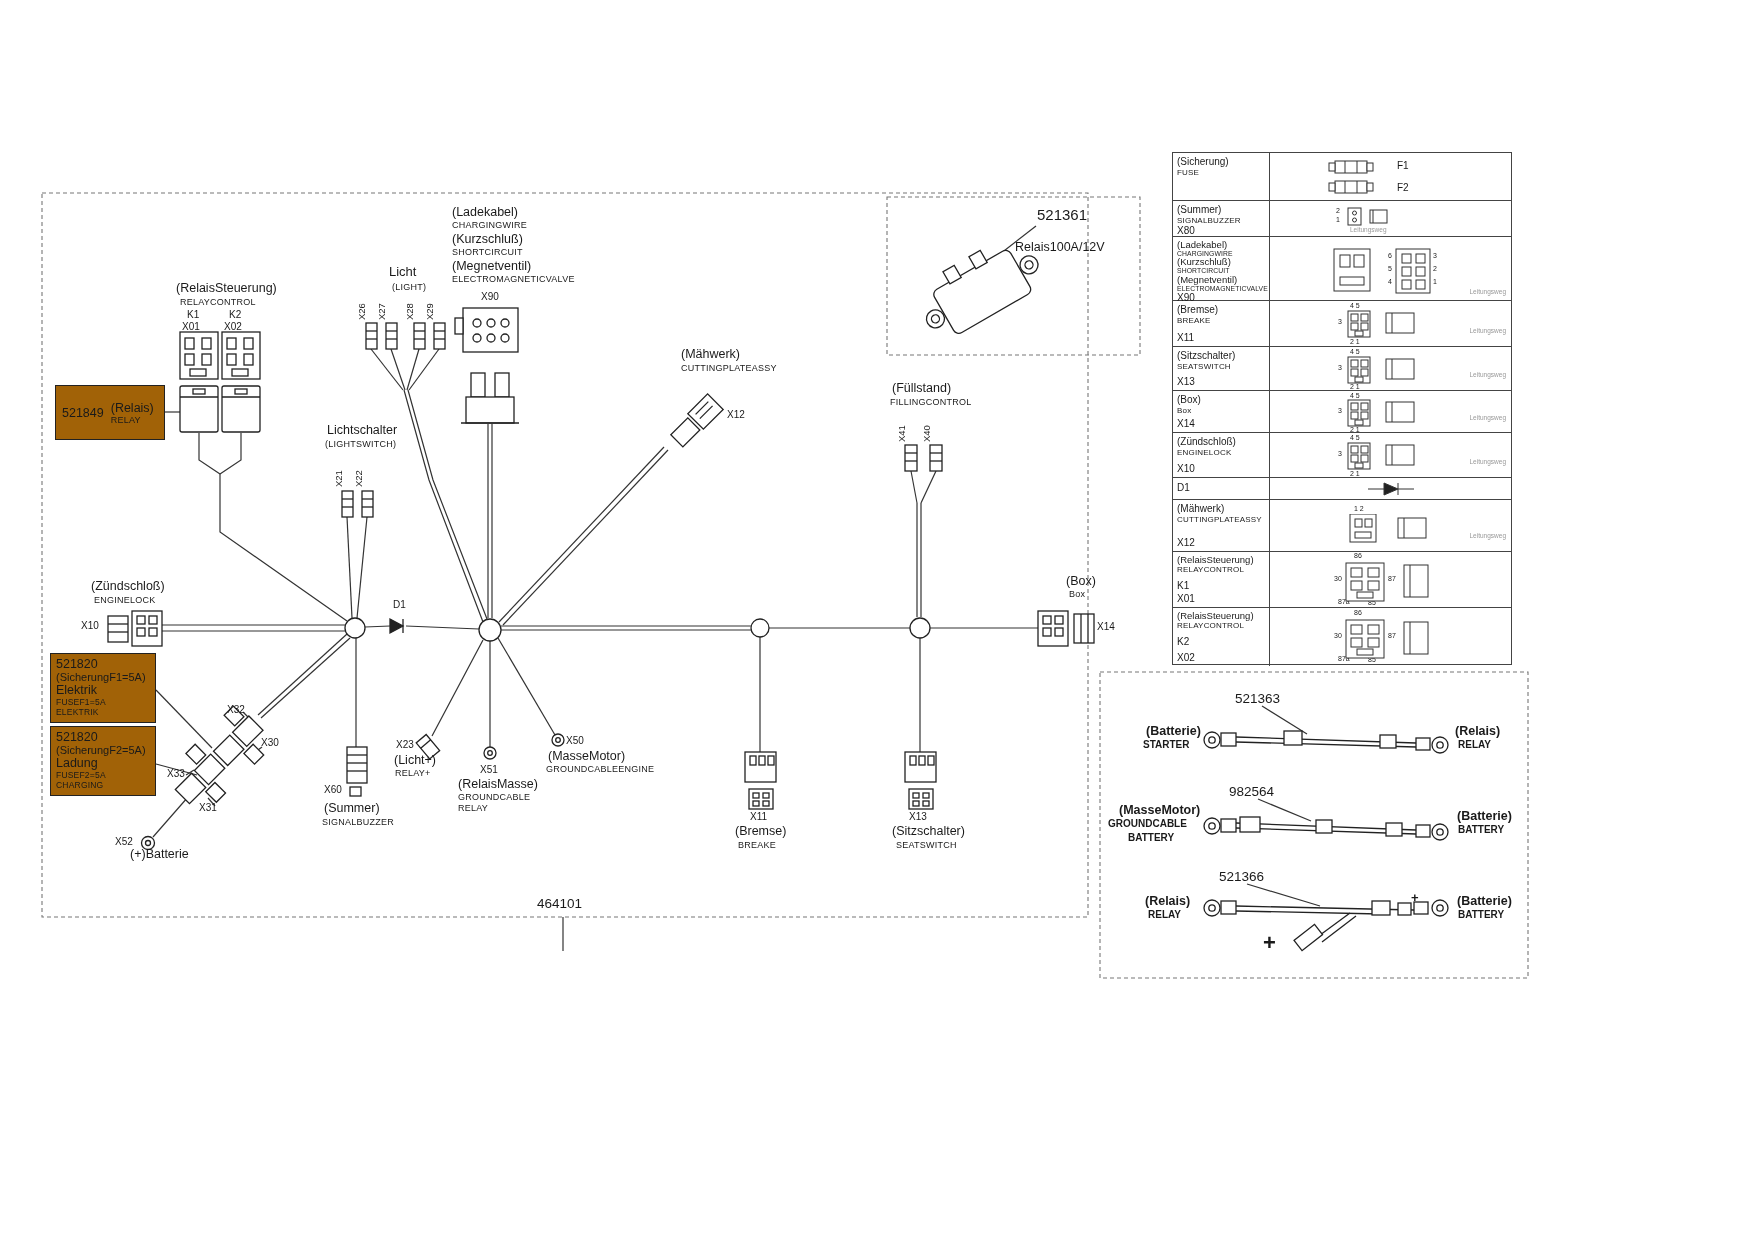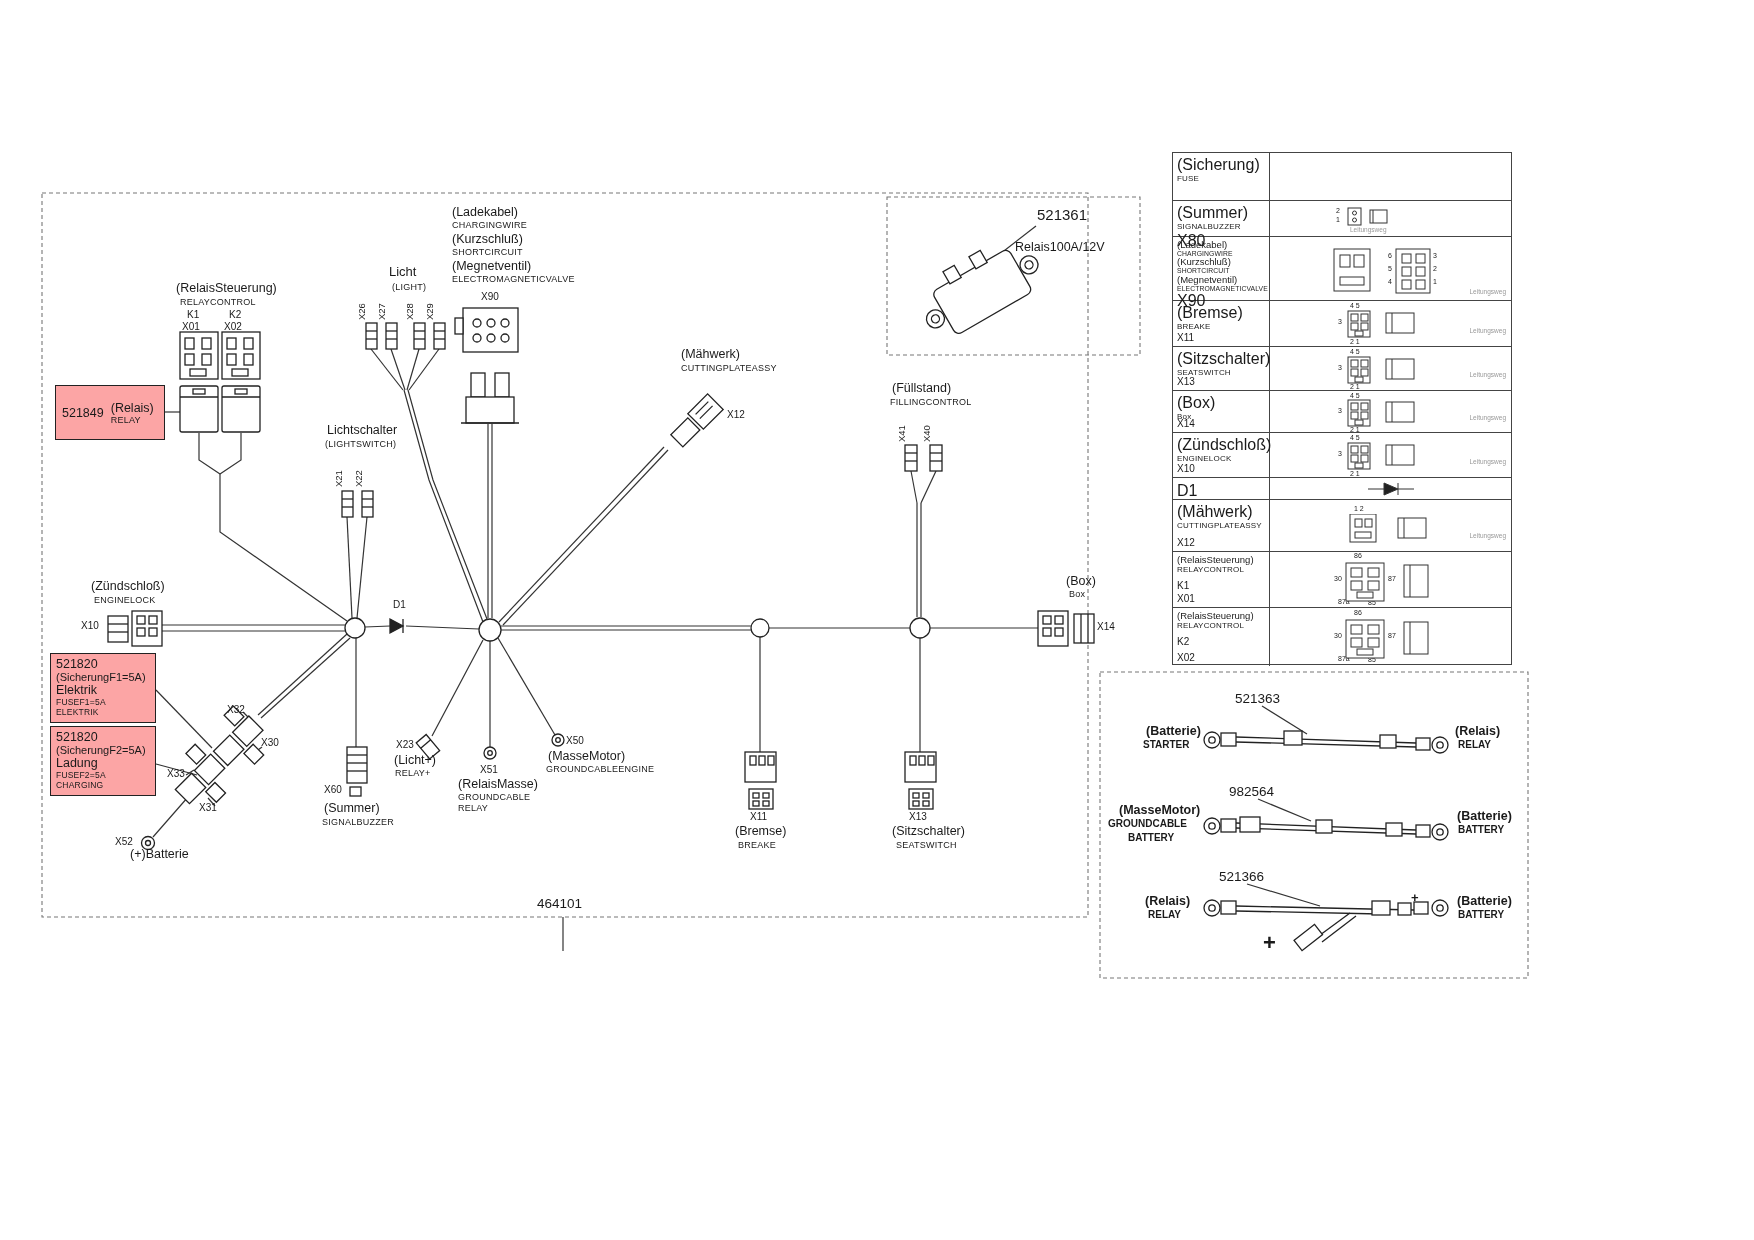--- a/index.html
+++ b/index.html
@@ -5,28 +5,28 @@
   * { margin:0; padding:0; box-sizing:border-box; }
   html,body { width:1754px; height:1240px; background:#fff; font-family:"Liberation Sans", sans-serif; color:#1a1a1a; }
   .canvas { position:absolute; left:0; top:0; width:1754px; height:1240px; overflow:hidden; }
   svg.art { position:absolute; left:0; top:0; }
   .lbl { position:absolute; white-space:nowrap; line-height:1.12; }
   .vlbl { position:absolute; white-space:nowrap; height:11px; line-height:11px; font-size:9.5px;
           transform:rotate(-90deg); transform-origin:0 100%; }
   .f15{font-size:15px} .f13{font-size:13.5px} .f12{font-size:12.5px} .f11{font-size:11px}
   .f10{font-size:10px} .f9{font-size:9px;letter-spacing:.25px} .f8{font-size:8.5px;letter-spacing:.2px} .b{font-weight:bold}
   .note{position:absolute;font-size:6.5px;color:#999;white-space:nowrap}
-  .pbox{position:absolute;border:1.3px solid #222;background:#fca5a5}
+  .pbox{position:absolute;border:1.3px solid #222;background:#a16207}
   
   .tbl{position:absolute;left:1172px;top:152px;width:340px;height:513px;border:1.2px solid #444;background:#fff}
   .trow{position:absolute;left:0;width:100%;border-bottom:1px solid #444}
   .trow:last-child{border-bottom:none}
   .tleft{position:absolute;left:0;top:0;bottom:0;width:97px;border-right:1px solid #444;padding:3px 4px}
   .tright{position:absolute;left:97px;top:0;right:0;bottom:0}
-  .tde{font-size:16px;line-height:1.15}
+  .tde{font-size:10px;line-height:1.15}
   .tde2{font-size:9.5px;line-height:1.05}
   .ten{font-size:8px;letter-spacing:.2px;line-height:1.2}
   .ten2{font-size:6.8px;letter-spacing:.1px;line-height:1.1}
   .tref{position:absolute;bottom:3px;left:4px;font-size:10px}
   .tk{font-size:10px;margin-top:5px}
   .pin{position:absolute;font-size:7px;white-space:nowrap}
   .micon{position:absolute}
 </style>
 </head>
 <body>
@@ -429,20 +429,38 @@
 <div class="lbl f15" style="left:1037px;top:207px">521361</div>
 <div class="lbl f12" style="left:1015px;top:240px">Relais100A/12V</div>
 
 <div class="tbl">
 
   <div class="trow" style="top:0;height:48px">
     <div class="tleft">
       <div class="tde">(Sicherung)</div>
       <div class="ten">FUSE</div>
     </div>
+    <div class="tright">
+      <svg class="micon" style="left:55px;top:5px" width="66" height="38">
+        <g fill="#fff" stroke="#333">
+          <rect x="10" y="3" width="32" height="12"></rect>
+              <rect x="4" y="5" width="6" height="8"></rect>
+              <rect x="42" y="5" width="6" height="8"></rect>
+          <line x1="20" y1="3" x2="20" y2="15"></line>
+              <line x1="32" y1="3" x2="32" y2="15"></line>
+          <rect x="10" y="23" width="32" height="12"></rect>
+              <rect x="4" y="25" width="6" height="8"></rect>
+              <rect x="42" y="25" width="6" height="8"></rect>
+          <line x1="20" y1="23" x2="20" y2="35"></line>
+              <line x1="32" y1="23" x2="32" y2="35"></line>
+        </g>
+      </svg>
+      <div class="lbl f10" style="left:127px;top:7px">F1</div>
+      <div class="lbl f10" style="left:127px;top:29px">F2</div>
+    </div>
   </div>
 
   <div class="trow" style="top:48px;height:36px">
     <div class="tleft">
       <div class="tde">(Summer)</div>
       <div class="ten">SIGNALBUZZER</div>
       <div class="tde">X80</div>
     </div>
     <div class="tright">
       <div class="pin" style="left:66px;top:6px"><span>2</span></div>

